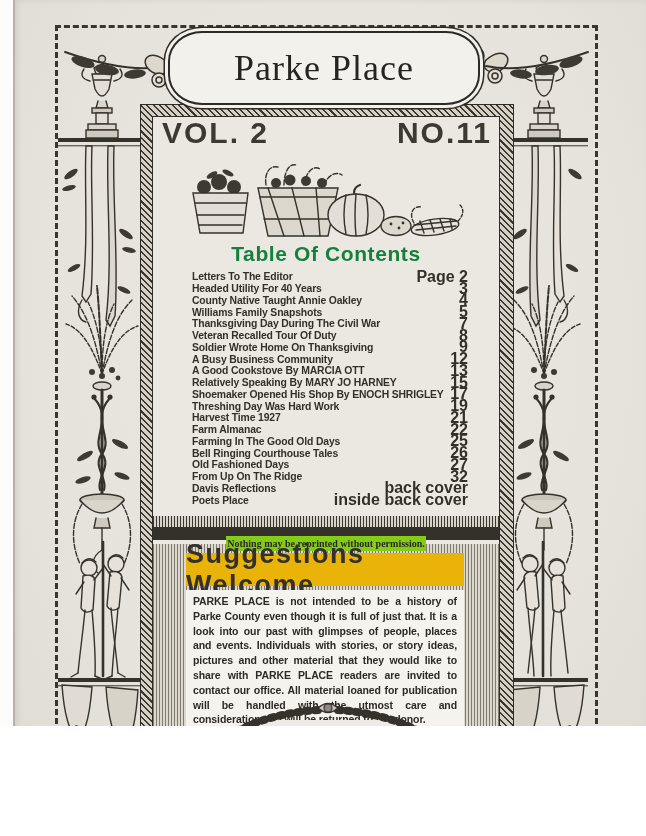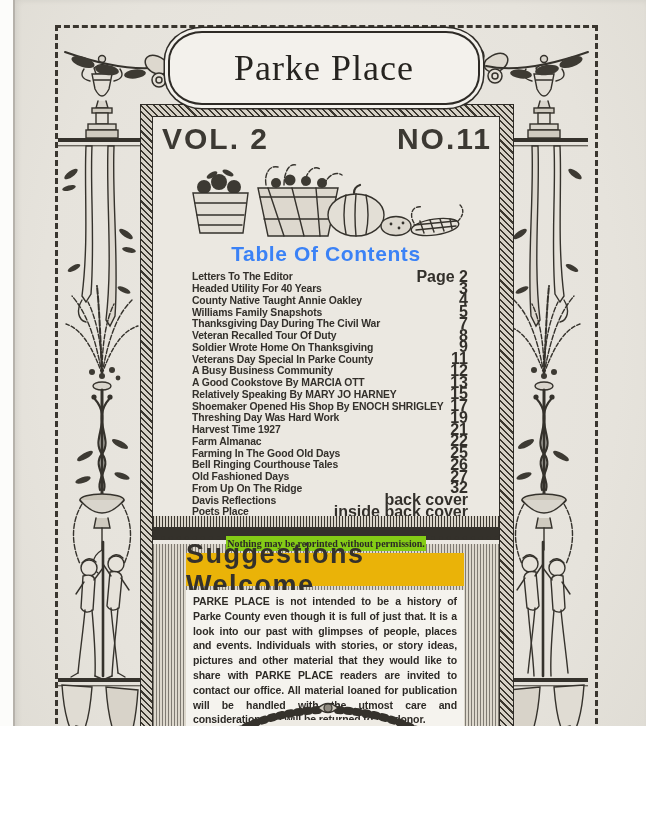--- a/index.html
+++ b/index.html
@@ -29,25 +29,25 @@
              border:2.5px solid #2e2b26;border-radius:34px/30px;
              box-shadow:0 0 0 3px #f3f1ec,0 0 0 4.5px #2e2b26;
              display:flex;align-items:center;justify-content:center;}
   .title{font-family:"Liberation Serif",serif;font-size:36px;color:#262420;letter-spacing:1px;}
   
   .panel{left:140px;top:104px;width:372px;height:638px;z-index:2;border:1.5px solid #2f2c27;
          background:repeating-linear-gradient(45deg,#3b372f 0 1.5px,#d6d1c6 1.5px 4.5px);}
   .panel-inner{position:absolute;left:11px;top:11px;width:346px;height:612px;
                border:1.5px solid #2f2c27;background:#ebe8e1;}
   .vol-row{left:162px;top:116px;width:330px;height:46px;z-index:3;display:flex;
-           justify-content:space-between;align-items:center;
+           justify-content:space-between;align-items:flex-start;
            font-size:30px;font-weight:700;letter-spacing:2px;color:#3c3933;}
   .basket{left:188px;top:163px;width:276px;height:81px;z-index:3;}
   .toc-heading{left:152px;top:242px;width:348px;z-index:3;text-align:center;
-               font-size:21px;font-weight:700;letter-spacing:.6px;color:#3b82f6;}
+               font-size:21px;font-weight:700;letter-spacing:.6px;color:#15803d;}
   .toc-list{left:192px;top:271px;width:276px;height:247px;z-index:3;}
   .toc-row{display:flex;justify-content:space-between;align-items:center;height:11.75px;}
   .toc-title{font-size:10.4px;font-weight:700;letter-spacing:-.15px;color:#33302b;white-space:nowrap;}
   .toc-page{font-size:16px;font-weight:700;color:#33302b;white-space:nowrap;}
   .divider-hatch{left:153px;top:516px;width:346px;height:11px;z-index:3;
                  background:repeating-linear-gradient(90deg,#3a362f 0 1px,#d8d3c8 1px 3px);}
   .ornament-band{left:153px;top:527px;width:346px;height:9px;z-index:3;background:#34312b;
                  border-bottom:4px dotted #34312b;}
   .hatch-bg{left:153px;top:544px;width:346px;height:185px;z-index:3;background-color:#ddd8cd;
             background-image:repeating-linear-gradient(90deg,rgba(50,46,40,.55) 0 1px,transparent 1px 3px);}
@@ -394,24 +394,20 @@
       <div class="toc-row">
         <span class="toc-title">Veteran Recalled Tour Of Duty</span>
         <span class="toc-page">8</span>
       </div>
 
       <div class="toc-row">
         <span class="toc-title">Soldier Wrote Home On Thanksgiving</span>
         <span class="toc-page">9</span>
       </div>
 
-      <div class="toc-row">
-        <span class="toc-title">Veterans Day Special In Parke County</span>
-        <span class="toc-page">11</span>
-      </div>
 
       <div class="toc-row">
         <span class="toc-title">A Busy Business Community</span>
         <span class="toc-page">12</span>
       </div>
 
       <div class="toc-row">
         <span class="toc-title">A Good Cookstove By MARCIA OTT</span>
         <span class="toc-page">13</span>
       </div>

